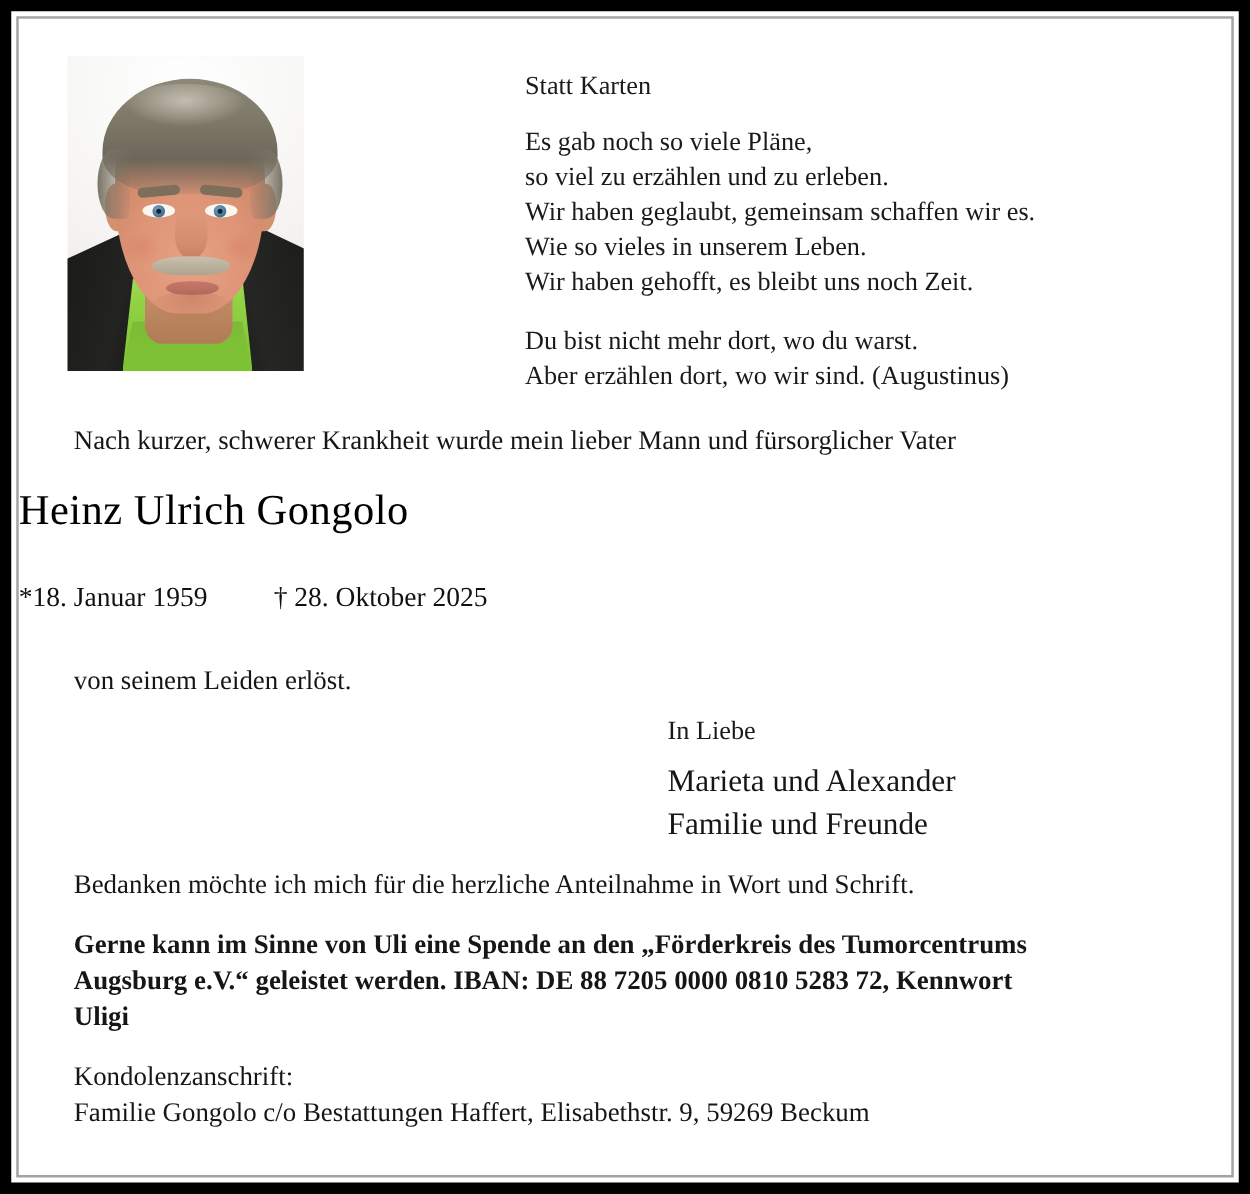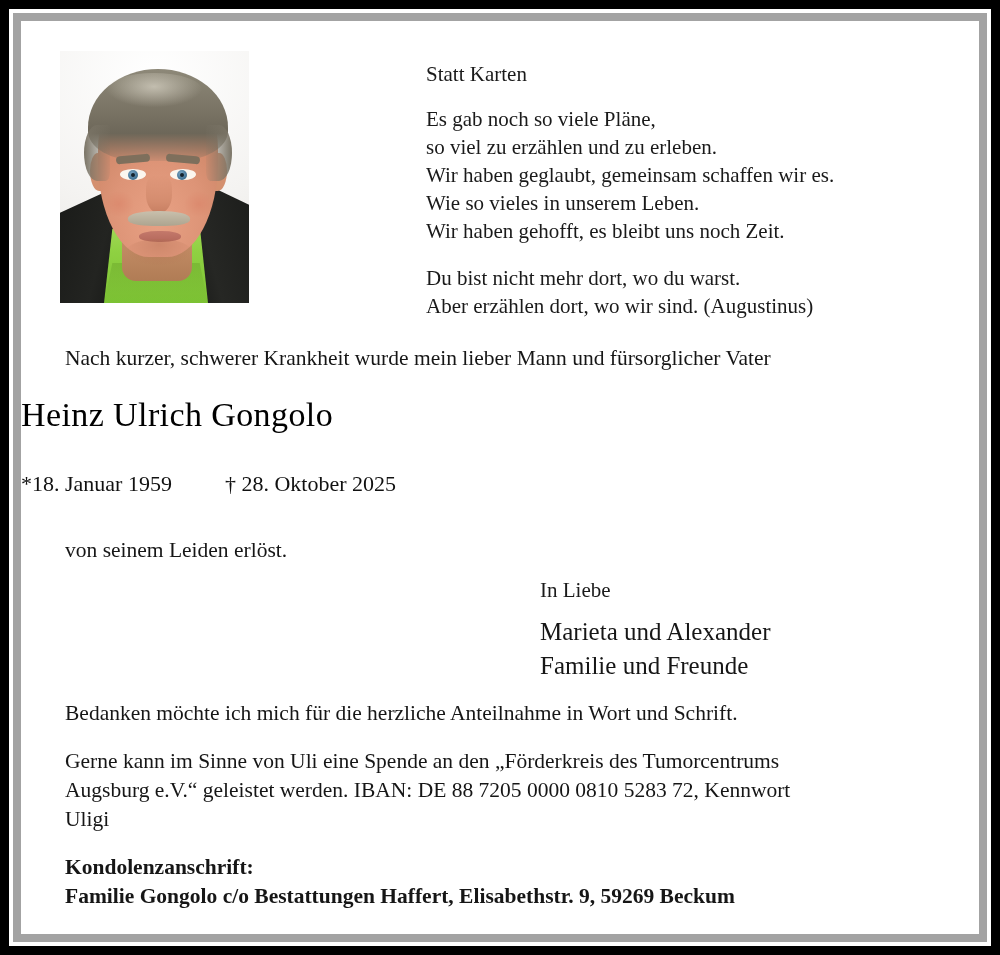--- a/index.html
+++ b/index.html
@@ -22,21 +22,21 @@
   #frame-gap {
     width: 100%;
     height: 100%;
     background: #ffffff;
     padding: 4px;
   }
 
   #frame-inner-line {
     width: 100%;
     height: 100%;
-    border: 8px solid #a3a3a3;
+    border: 2px solid #a3a3a3;
     background: #ffffff;
     position: relative;
     overflow: hidden;
   }
 
   #card-body {
     position: absolute;
     inset: 0;
     background: #ffffff;
   }
@@ -251,22 +251,22 @@
     left: 44px;
     top: 678px;
     width: 900px;
   }
   .closing-para {
     font-size: 21.5px;
     line-height: 1.35;
     color: #161616;
     margin-bottom: 19px;
   }
-  .closing-para.tight { margin-bottom: 0; font-weight: bold; }
-  .nowrap { white-space: nowrap; }
+  .closing-para.tight { margin-bottom: 0; }
+  .nowrap { white-space: nowrap; font-weight: bold; }
 </style>
 </head>
 <body>
 
 <div id="obituary-frame">
   <div id="frame-gap">
     <div id="frame-inner-line">
       <div id="card-body">
 
         <div id="portrait-photo">

